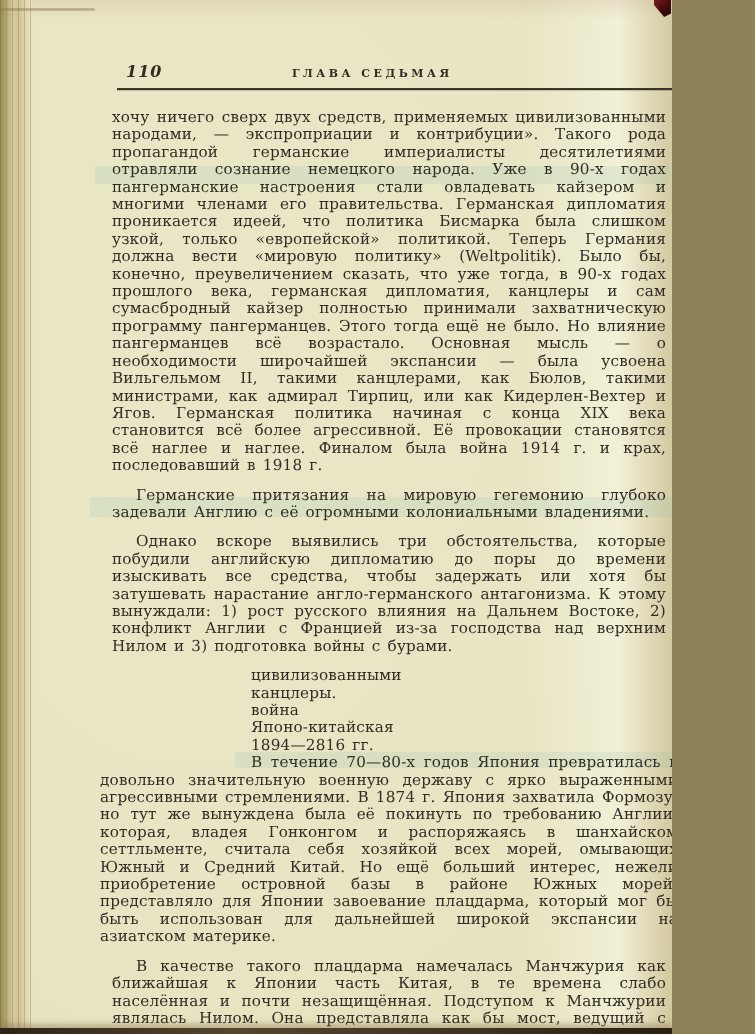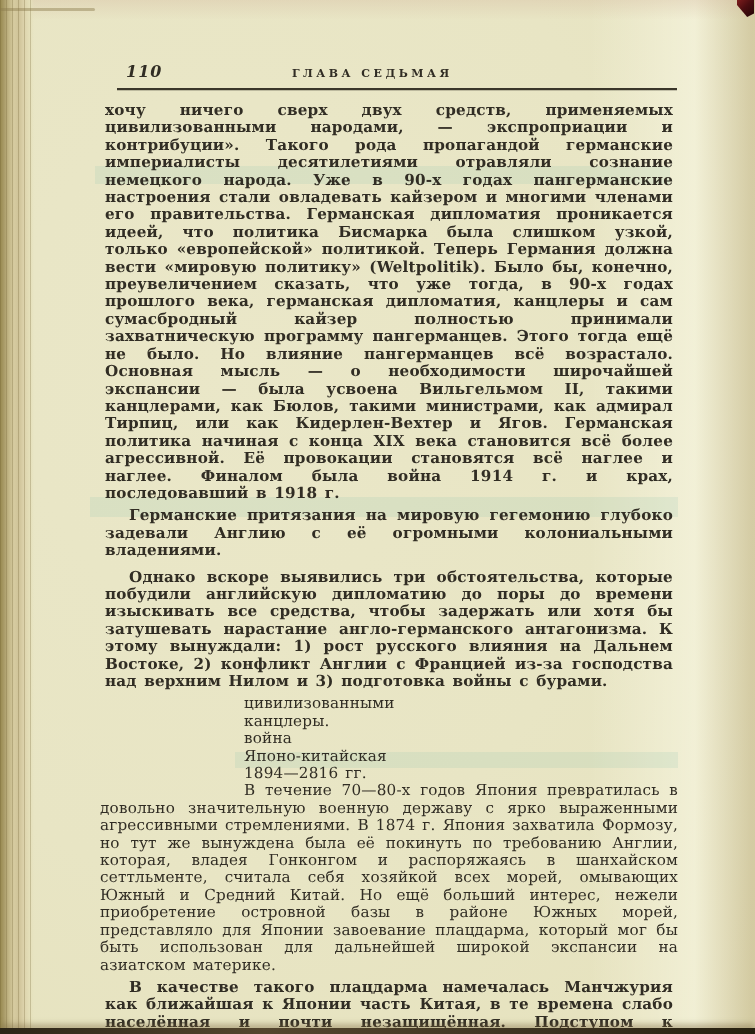--- a/index.html
+++ b/index.html
@@ -2,21 +2,21 @@
 <html><head>
 <meta charset="utf-8">
 <style>
   html, body { margin: 0; padding: 0; }
   body {
     width: 755px; height: 1034px; overflow: hidden;
     font-family: "DejaVu Serif", serif;
     background: #8f8258;
   }
   .scan {
-    position: relative; width: 755px; height: 1034px; overflow: hidden;
+    position: relative; width: 672px; height: 1034px; overflow: hidden;
     background:
       linear-gradient(180deg, rgba(210,180,155,0.30) 0px, rgba(210,180,155,0.0) 20px),
       linear-gradient(90deg, rgba(0,0,0,0) 78%, rgba(255,255,240,0.45) 92%, rgba(170,150,100,0.30) 99.5%),
       radial-gradient(ellipse at 30% 35%, #eae7c8 0%, #e8e5c4 55%, #e5e1bc 100%);
     color: #312d24;
   }
   
   .binding {
     position: absolute; left: 0; top: 0; width: 34px; height: 100%;
     background:
@@ -57,21 +57,21 @@
     background: #3a362a; box-shadow: 0 1px 0 rgba(58,54,42,0.25);
   }
 
   
   .bodytext {
     position: absolute; left: 100px; top: 97px; width: 578px;
     font-size: 15.2px; line-height: 17.4px; text-align: justify;
     letter-spacing: 0.2px; word-spacing: 2px;
     text-rendering: geometricPrecision;
   }
-  .bodytext p { margin: 5px; padding: 0; font-weight: bold; }
+  .bodytext p { margin: 12px; padding: 0; }
   .indent { text-indent: 24px; }
   .indent-sm { text-indent: 7px; }
   .gap-before { margin-top: 9px !important; }
   .sidenote {
     float: left; width: 141px; min-height: 104px; box-sizing: border-box;
     padding-top: 7px; margin-left: -2px;
     text-align: center; text-indent: 0;
     font-weight: bold; font-size: 11.5px; line-height: 15px;
     letter-spacing: 0.3px; word-spacing: 0;
     color: #2c2820;

